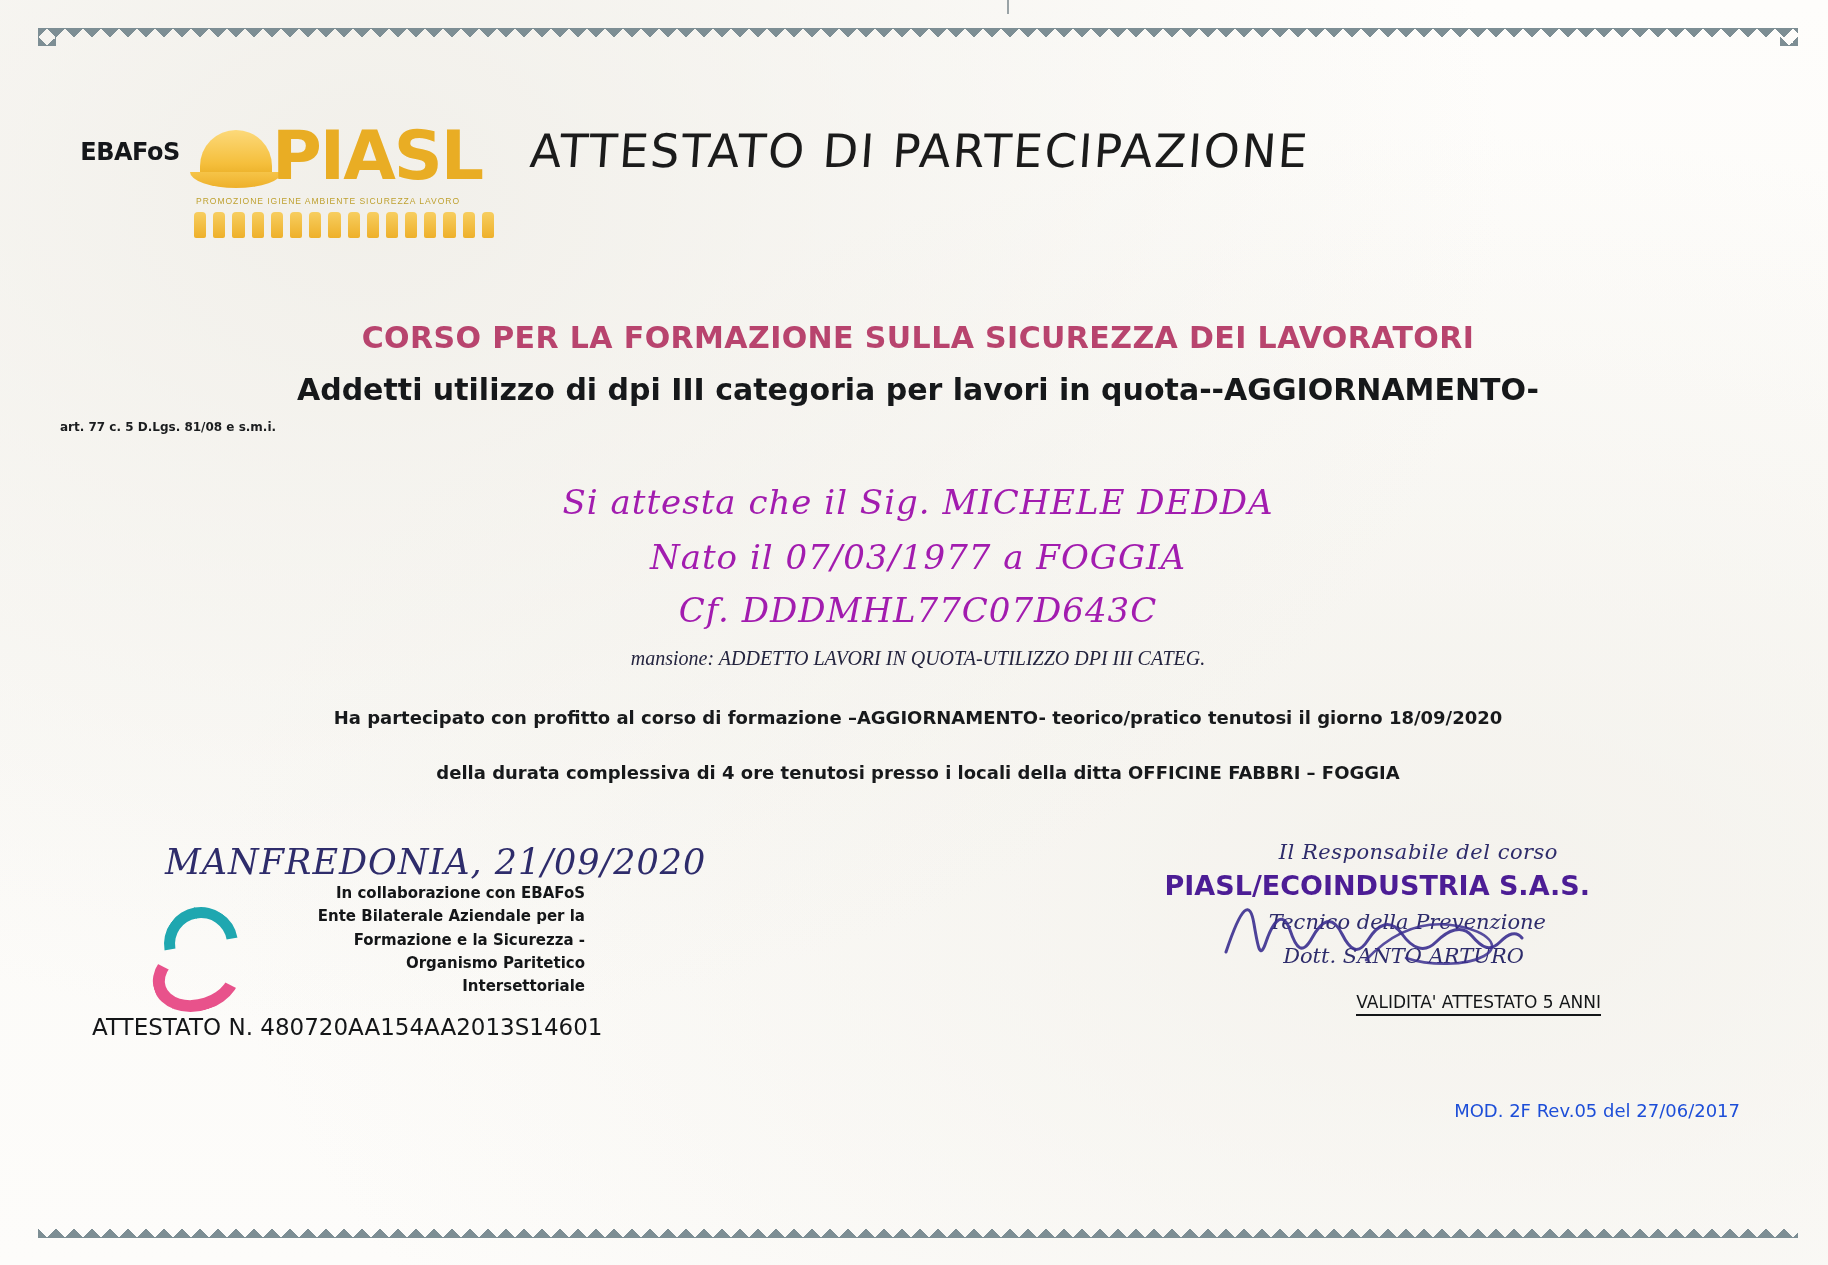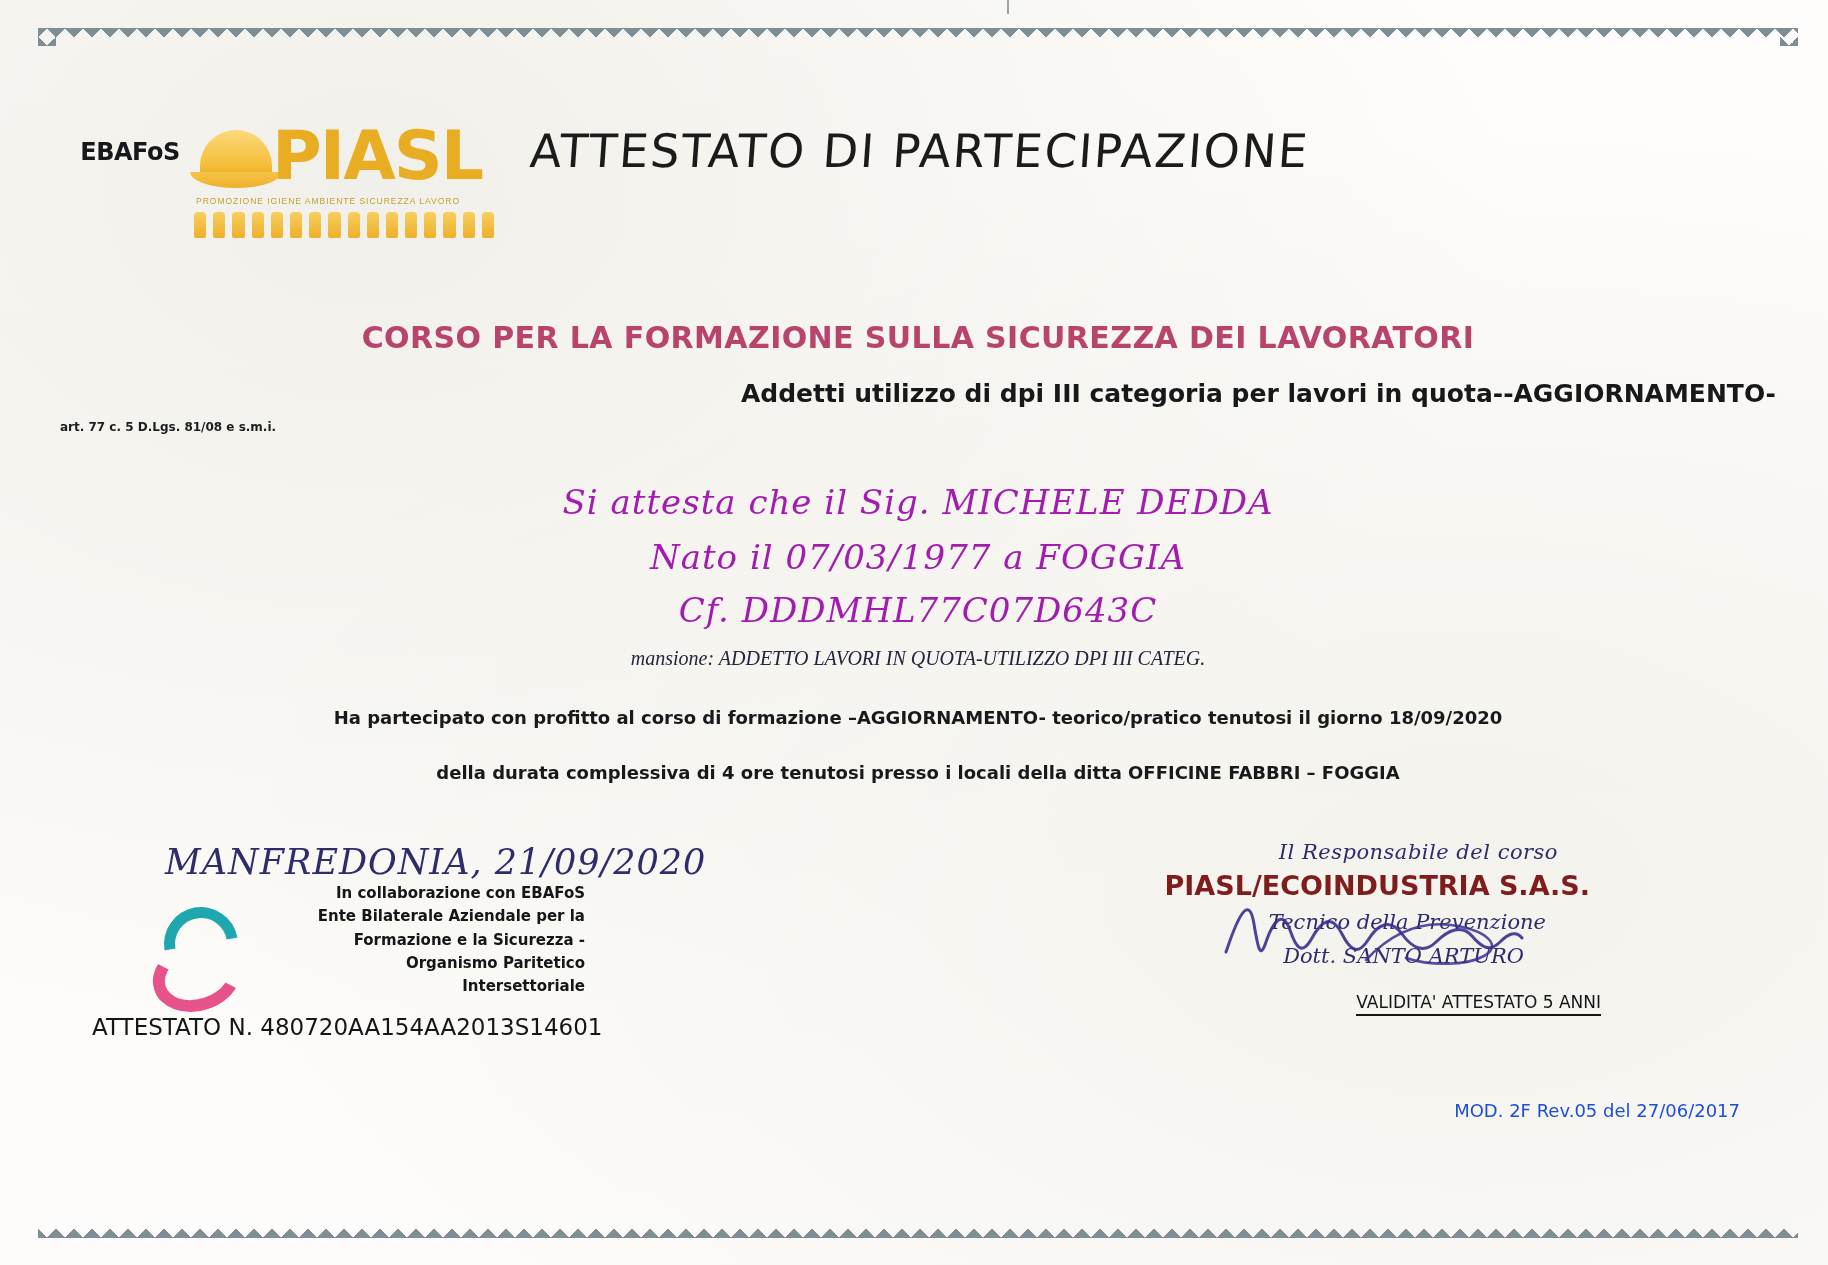--- a/index.html
+++ b/index.html
@@ -172,26 +172,25 @@
     font-weight: bold;
     font-size: 30px;
     letter-spacing: 0.4px;
     color: #b8446e;
   }
   .course-sub {
     position: absolute;
     left: 0;
     top: 320px;
     width: 100%;
-    text-align: right;
-    font-family: "DejaVu Sans", sans-serif;
-    font-weight: bold;
-    font-size: 25px;
+    text-align: center;
+    font-family: "DejaVu Sans", sans-serif;
+    font-weight: bold;
+    font-size: 30px;
     color: #16181a;
-    margin-top: 7px;
   }
   .course-norm {
     position: absolute;
     left: 0;
     top: 368px;
     width: 100%;
     text-align: left;
     font-family: "DejaVu Sans", sans-serif;
     font-weight: bold;
     font-size: 12px;
@@ -353,21 +352,21 @@
     letter-spacing: 0.5px;
     white-space: nowrap;
   }
   .resp-line2 {
     position: absolute;
     right: 186px;
     top: 818px;
     font-family: "DejaVu Sans", sans-serif;
     font-weight: bold;
     font-size: 27px;
-    color: #7f1d1d;
+    color: #4c1d95;
     white-space: nowrap;
   }
   .resp-line3 {
     position: absolute;
     right: 230px;
     top: 858px;
     font-family: "DejaVu Serif", serif;
     font-style: italic;
     font-size: 21px;
     color: #2e2c6b;

